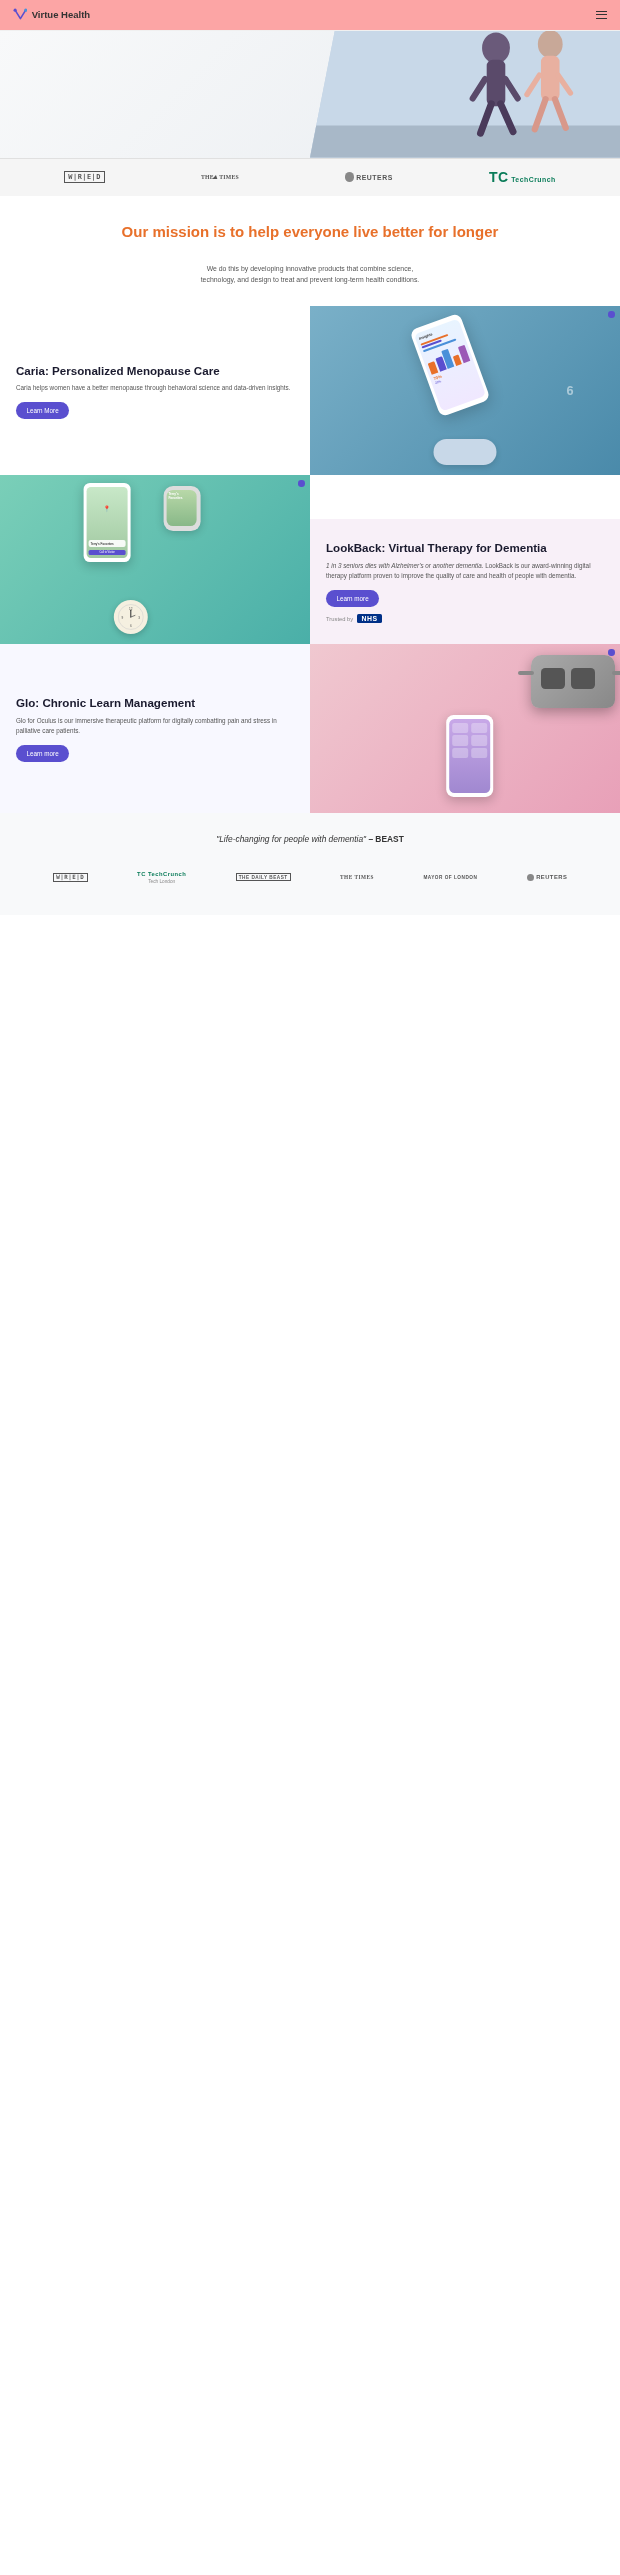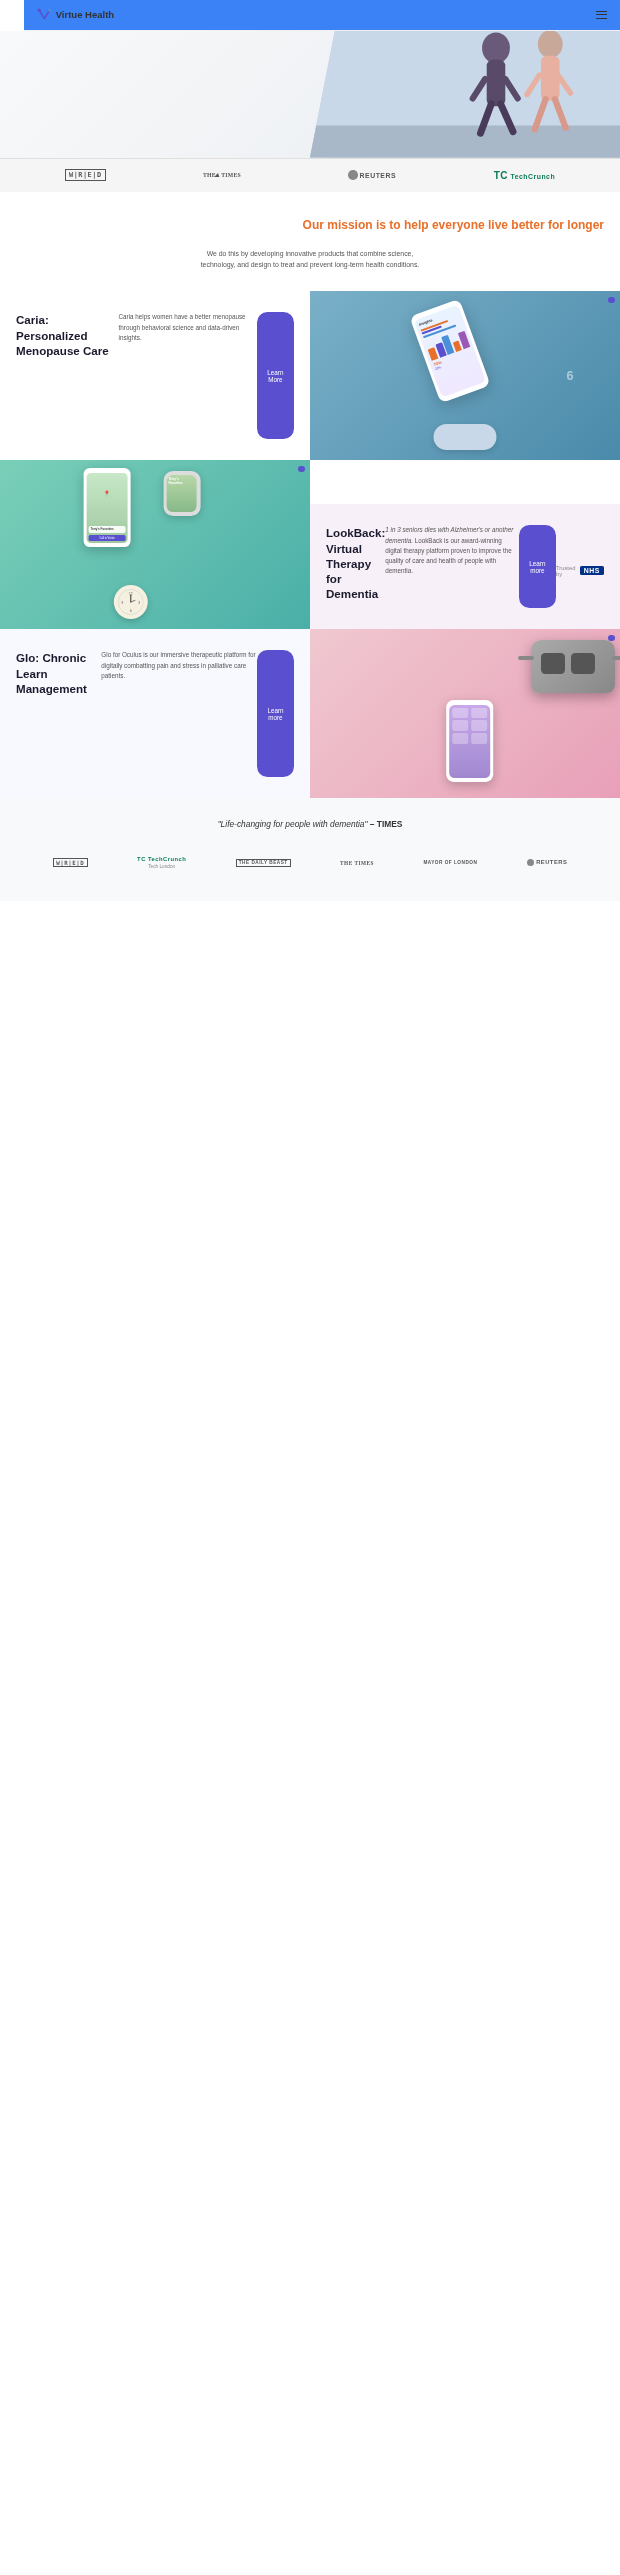--- a/index.html
+++ b/index.html
@@ -1,21 +1,21 @@
 <!DOCTYPE html>
 <html style="font-size:8.4px"><head>
   <meta charset="utf-8">
   <style>
     * { box-sizing: border-box; margin: 0; padding: 0; }
     body { font-family: -apple-system, BlinkMacSystemFont, 'Segoe UI', sans-serif; background: #fff; max-width: 621px; margin: 0 auto; }
 
     
     nav {
       display: flex; align-items: center; justify-content: space-between;
-      padding: 7.4px 12.7px; background: #3b82f6; border-bottom: 0.5px solid #f0f0f0; margin-left: 24px;
+      padding: 7.4px 12.7px; background: #fca5a5; border-bottom: 0.5px solid #f0f0f0;
     }
     .nav-logo { display: flex; align-items: center; gap: 4.2px; }
     .nav-logo-icon { width: 14.8px; height: 14.8px; }
     .nav-brand { font-size: 9.5px; font-weight: 600; color: #333; }
     .nav-hamburger { display: flex; flex-direction: column; gap: 2.6px; cursor: pointer; }
     .nav-hamburger span { display: block; width: 11.6px; height: 1.1px; background: #333; }
 
     
     .hero {
       position: relative; overflow: hidden;
@@ -35,34 +35,34 @@
     .press-bar {
       display: flex; align-items: center; justify-content: space-around;
       padding: 10.5px 16px; background: #f5f5f5; border-top: 0.5px solid #e0e0e0;
     }
     .press-logo { font-size: 6.9px; font-weight: 700; color: #555; letter-spacing: 0.5px; }
     .press-logo.wired { font-family: monospace; border: 1.1px solid #555; padding: 1.1px 3.2px; }
     .press-logo.times { font-family: Georgia, serif; }
     .press-logo.reuters { display: flex; align-items: center; gap: 2.1px; }
     .reuters-circle { width: 9.5px; height: 9.5px; border-radius: 50%; background: #888; display: inline-block; }
     .press-logo.techcrunch { color: #0a7c59; }
-    .press-logo.techcrunch .tc { font-weight: 900; font-size: 10px; }
+    .press-logo.techcrunch .tc { font-weight: 900; font-size: 14px; }
 
     
     .mission { text-align: center; padding: 26px 16px 21px; background: #fff; }
-    .mission-title { font-size: 12px; font-weight: 600; color: #e8702a; line-height: 1.3; margin-bottom: 15px; text-align: right; }
+    .mission-title { font-size: 15px; font-weight: 600; color: #e8702a; line-height: 1.3; margin-bottom: 22px; }
     .mission-sub { font-size: 6.9px; color: #555; line-height: 1.6; max-width: 221px; margin: 0 auto; }
 
     
     .product-card {
       display: grid; grid-template-columns: 1fr 1fr; min-height: 169px;
     }
     .product-card.reverse { }
     .product-text {
-      padding: 21px 16px; display: flex; flex-direction: row; justify-content: center;
+      padding: 21px 16px; display: flex; flex-direction: column; justify-content: center;
       background: #fff;
     }
     .product-title { font-size: 11.6px; font-weight: 700; color: #1a1a2e; margin-bottom: 5.3px; line-height: 1.3; }
     .product-desc { font-size: 6.3px; color: #555; line-height: 1.6; margin-bottom: 9.5px; }
     .product-desc em { font-style: italic; }
     .btn-primary {
       display: inline-block; padding: 4.7px 10.5px; background: #5a4fcf; color: #fff;
       border-radius: 10.5px; font-size: 6.3px; font-weight: 500; cursor: pointer;
       border: none; width: fit-content;
     }
@@ -379,21 +379,21 @@
           <div class="glo-icon"></div>
         </div>
       </div>
     </div>
   </div>
 </div>
 
 <section class="quote-section">
   <p class="quote-text">
     <span>"Life-changing for people with dementia"</span>
-    <strong> <span>– TIMES</span></strong>
+    <strong> <span>– BEAST</span></strong>
   </p>
 
   <div class="bottom-press">
     <div class="bottom-press-item">
       <span class="bottom-press-logo wired-box">W|R|E|D</span>
     </div>
     <div class="bottom-press-item">
       <span class="bottom-press-logo" style="color:#0a7c59;font-weight:900;">TC TechCrunch</span>
       <span class="bottom-press-sublabel">Tech London</span>
     </div>

